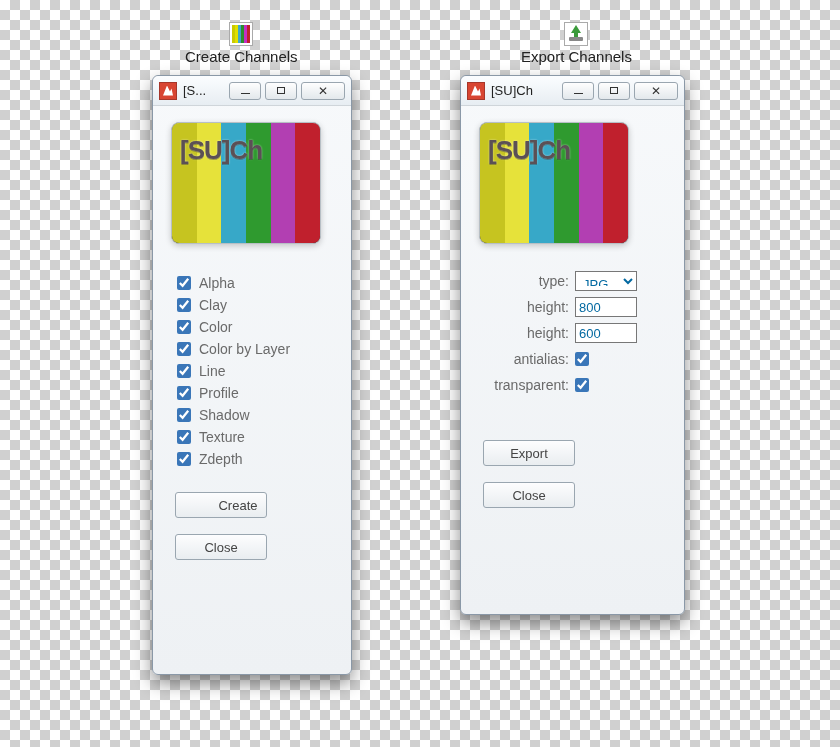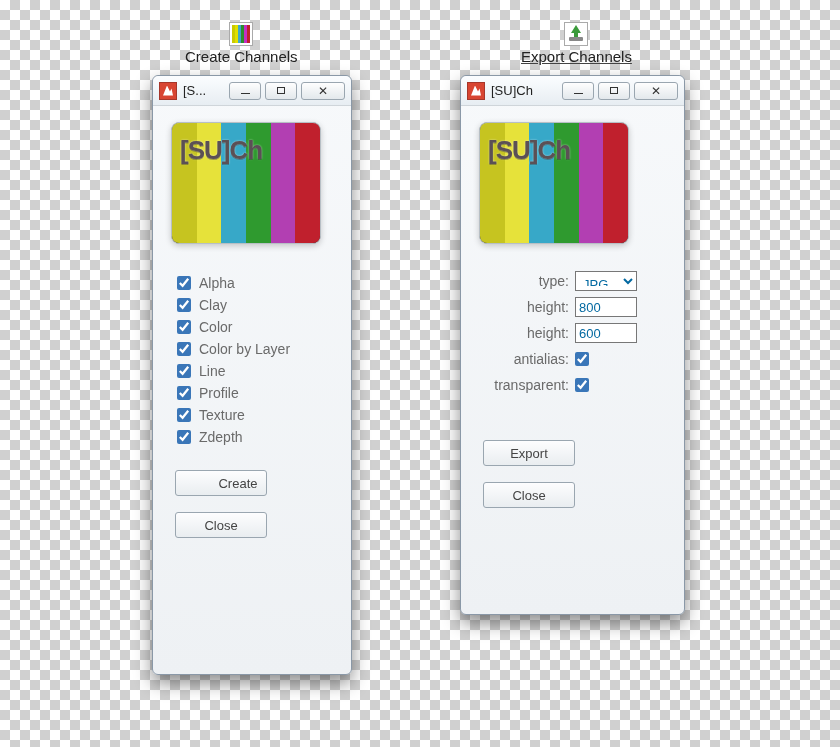--- a/index.html
+++ b/index.html
@@ -167,21 +167,21 @@
         <span class="s2"></span>
         <span class="s3"></span>
         <span class="s4"></span>
         <span class="s5"></span>
         <span class="s6"></span>
       </div>
   </div>
   <div class="tool-label">Create Channels</div>
 </div>
 
-<div class="tool-header" style="left:521px; top:22px;text-decoration:underline;">
+<div class="tool-header" style="left:521px; top:22px;">
   <div class="icon-box">
     <div class="export-mini">
         <div class="arrow"></div>
         <div class="stem"></div>
         <div class="base"></div>
       </div>
   </div>
   <div class="tool-label">Export Channels</div>
 </div>
 
@@ -233,20 +233,24 @@
         <div class="check-row">
           <input type="checkbox" checked="" style="">
           <label>Line</label>
         </div>
         <div class="check-row">
           <input type="checkbox" checked="" style="">
           <label>Profile</label>
         </div>
         <div class="check-row">
           <input type="checkbox" checked="" style="">
+          <label>Shadow</label>
+        </div>
+        <div class="check-row">
+          <input type="checkbox" checked="" style="">
           <label>Texture</label>
         </div>
         <div class="check-row">
           <input type="checkbox" checked="" style="">
           <label>Zdepth</label>
         </div>
       </div>
 
     <button class="push-btn" style="margin-top:22px;padding-left:40px;">Create</button>
     <button class="push-btn">Close</button>

